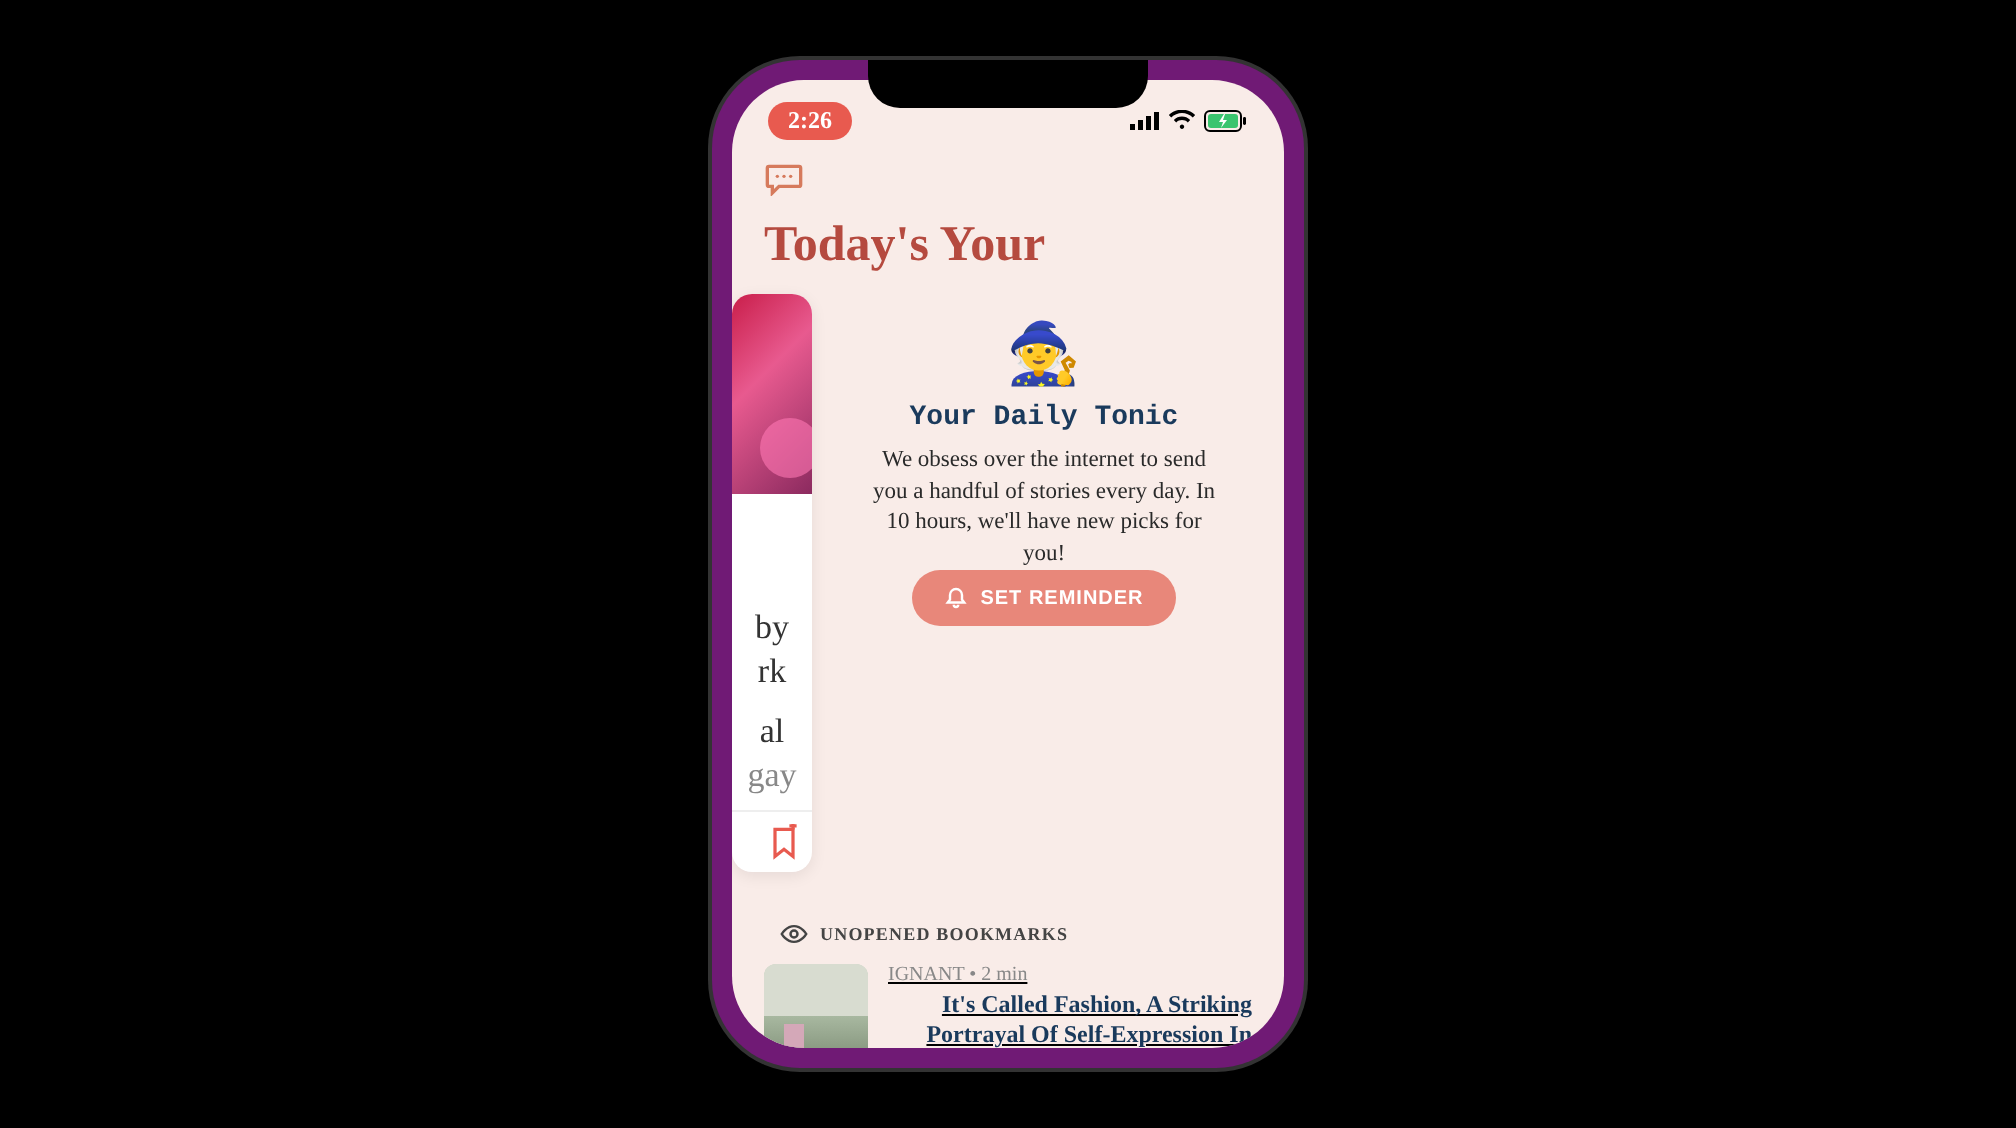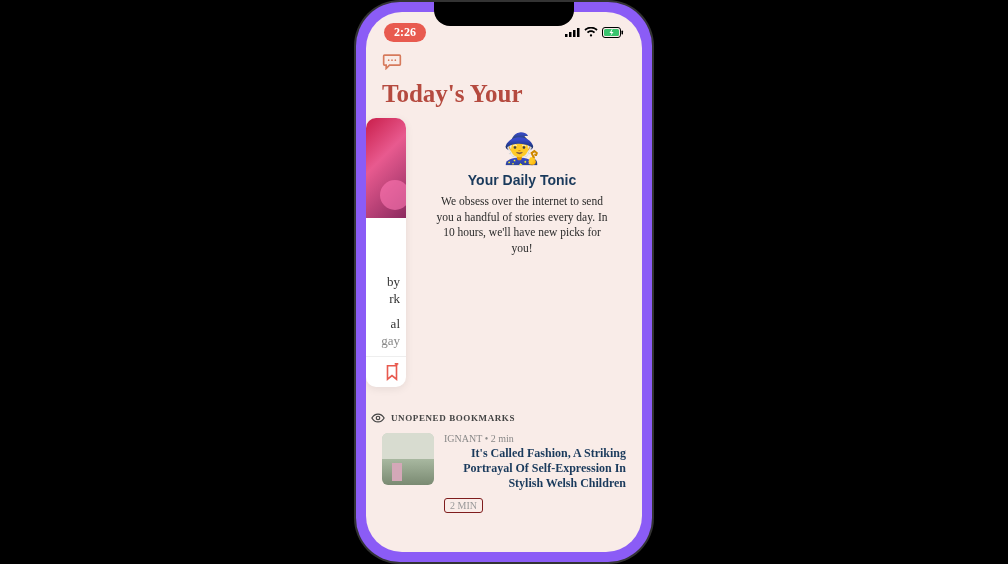--- a/index.html
+++ b/index.html
@@ -8,22 +8,22 @@
       height: 564px;
       background: #000;
       font-family: -apple-system, BlinkMacSystemFont, 'Segoe UI', Georgia, serif;
       overflow: hidden;
       display: flex;
       align-items: center;
       justify-content: center;
     }
     .phone-frame {
       width: 296px;
-      height: 560px;
-      background: #8b5cf6;
+      height: 504px;
+      background: #701a75;
       border-radius: 44px;
       padding: 10px;
       position: relative;
       box-shadow: 0 0 0 2px #333;
     }
     .phone-screen {
       width: 100%;
       height: 100%;
       background: #f9ece8;
       border-radius: 36px;
@@ -102,24 +102,24 @@
     .story-card-image::after {
       content: '';
       position: absolute;
       width: 30px; height: 30px;
       background: rgba(255,120,180,0.6);
       border-radius: 50%;
       bottom: 8px; right: -4px;
     }
     .story-card-body {
       padding: 56px 6px 6px;
-      font-size: 13px;
+      font-size: 17px;
       line-height: 1.3;
       color: #333;
-      text-align: right;
+      text-align: center;
       white-space: nowrap;
       overflow: hidden;
     }
     .story-card-footer {
       padding: 6px;
       border-top: 1px solid #eee;
       display: flex;
       justify-content: flex-end;
     }
     .bookmark-add-icon {
@@ -131,21 +131,21 @@
       flex: 1;
       text-align: center;
       padding: 16px 8px 12px;
     }
     .wizard-icon {
       font-size: 30px;
       line-height: 1;
       margin-bottom: 8px;
     }
     .tonic-title {
-      font-family: Liberation Sans, sans-serif;
+      font-family: Liberation Mono, monospace;
       font-weight: 700;
       font-size: 14px;
       color: #1a3a5c;
       margin-bottom: 6px;
     }
     .tonic-body {
       font-family: Georgia, serif;
       font-size: 11.5px;
       line-height: 1.35;
       color: #2a2a2a;
@@ -163,21 +163,21 @@
       display: inline-flex;
       align-items: center;
       gap: 6px;
       cursor: pointer;
     }
     .bell-icon { width: 12px; height: 12px; }
     .section-header {
       display: flex;
       align-items: center;
       gap: 6px;
-      padding: 24px 5px 8px;
+      padding: 24px 24px 8px;
       font-size: 9px;
       font-weight: 700;
       letter-spacing: 0.6px;
       color: #444;
     }
     .eye-icon { width: 14px; height: 14px; }
     .bookmark-item {
       display: flex;
       gap: 10px;
       padding: 0 16px;
@@ -197,21 +197,21 @@
       top: 0; left: 0; right: 0; height: 26px;
       background: #d8dcd0;
     }
     .bookmark-thumb::after {
       content: '';
       position: absolute;
       width: 10px; height: 18px;
       background: #d4a8b8;
       bottom: 4px; left: 10px;
     }
-    .bookmark-content { flex: 1; }
+    .bookmark-content { flex: 1; text-decoration: underline; }
     .bookmark-meta {
       font-size: 10px;
       color: #888;
       margin-bottom: 2px;
     }
     .bookmark-title {
       font-family: Georgia, serif;
       font-size: 12px;
       font-weight: 700;
       line-height: 1.25;
@@ -283,20 +283,26 @@
             <line x1="11" y1="1" x2="15" y2="1"></line>
             <line x1="13" y1="-1" x2="13" y2="3"></line>
           </svg>
         </div>
       </div>
 
       <div class="tonic-card">
         <div class="wizard-icon">🧙</div>
         <div class="tonic-title">Your Daily Tonic</div>
         <div class="tonic-body">We obsess over the internet to send you a handful of stories every day. In 10 hours, we'll have new picks for you!</div>
+        <button class="reminder-btn">
+          <svg class="bell-icon" viewBox="0 0 16 16" fill="none" stroke="#fff" stroke-width="1.6">
+            <path d="M8 2a4 4 0 00-4 4v3l-1.5 2h11L12 9V6a4 4 0 00-4-4zM6.5 12.5a1.5 1.5 0 003 0"></path>
+          </svg>
+          <span>SET REMINDER</span>
+        </button>
       </div>
     </div>
 
     <div class="section-header">
       <svg class="eye-icon" viewBox="0 0 16 12" fill="none" stroke="#444" stroke-width="1.4">
         <path d="M1 6s2.5-4.5 7-4.5S15 6 15 6s-2.5 4.5-7 4.5S1 6 1 6z"></path>
         <circle cx="8" cy="6" r="2"></circle>
       </svg>
       <span>UNOPENED BOOKMARKS</span>
     </div>

